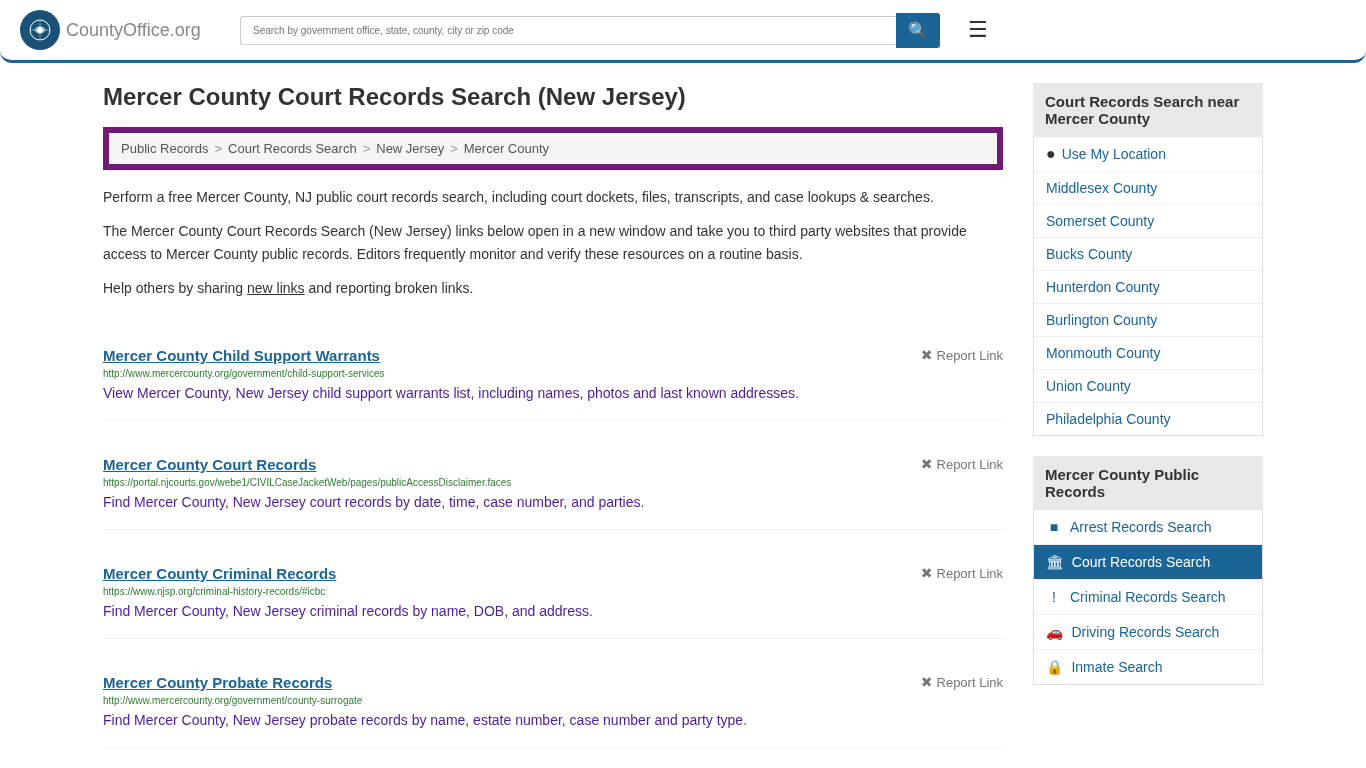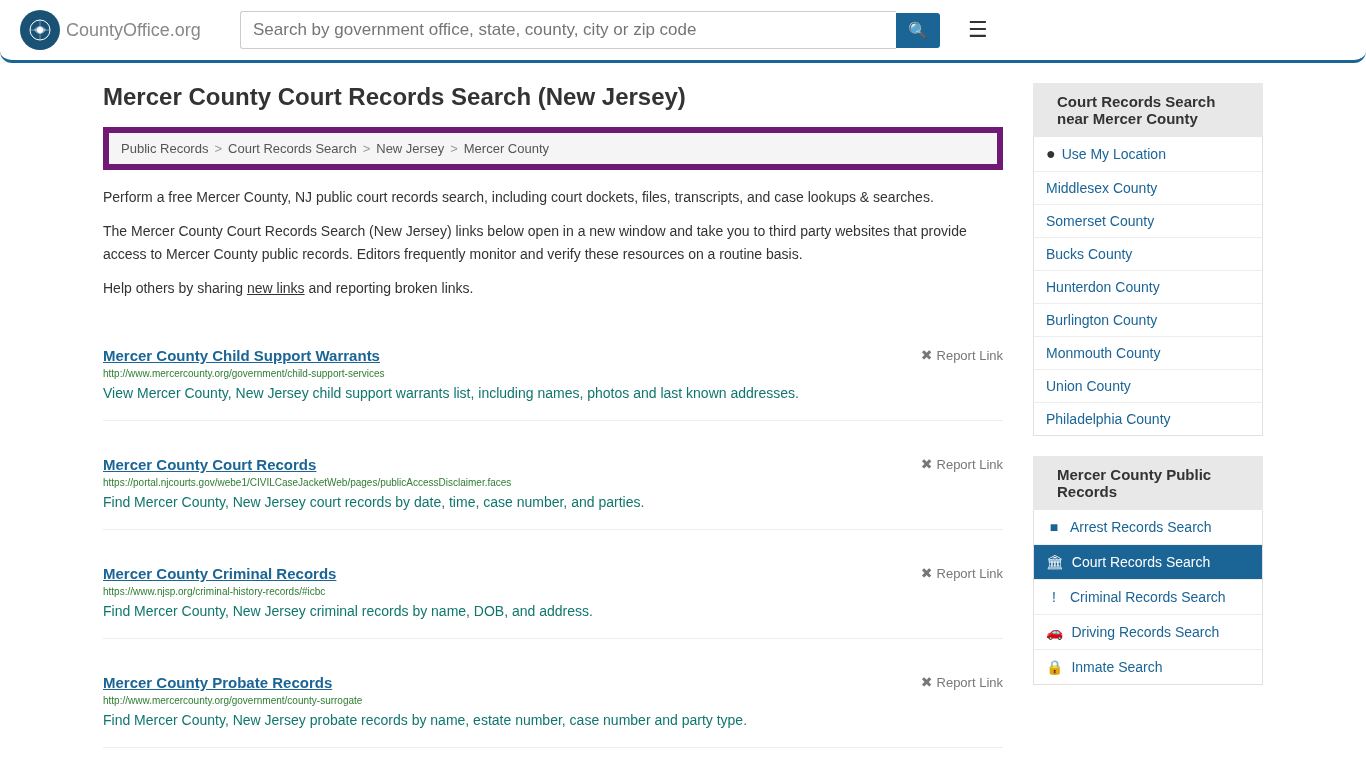--- a/index.html
+++ b/index.html
@@ -46,21 +46,21 @@
       display: flex;
       align-items: center;
       max-width: 700px;
     }
     .search-input {
       flex: 1;
       padding: 8px 12px;
       border: 1px solid #ccc;
       border-right: none;
       border-radius: 3px 0 0 3px;
-      font-size: 17px;
+      font-size: 10px;
       color: #999;
       outline: none;
     }
     .search-btn {
       background: #1a6496;
       border: none;
       padding: 8px 12px;
       cursor: pointer;
       border-radius: 0 3px 3px 0;
       color: white;
@@ -157,36 +157,36 @@
       font-size: 14px;
     }
     .record-url {
       color: #2e7d32;
       font-size: 10px;
       margin-bottom: 4px;
       word-break: break-all;
     }
     .record-desc {
       font-size: 14px;
-      color: #0f766e;
+      color: #4c1d95;
       line-height: 1.5;
     }
 
     
     .sidebar {
       width: 230px;
       min-width: 230px;
     }
 
     .sidebar-section {
       margin-bottom: 20px;
     }
     .sidebar-section-title {
       background: #e8e8e8;
-      padding: 10px 24px;
+      padding: 10px 12px;
       font-size: 15px;
       font-weight: bold;
       color: #333;
       margin-bottom: 0;
     }
     .sidebar-links {
       list-style: none;
       border: 1px solid #e0e0e0;
       border-top: none;
     }

